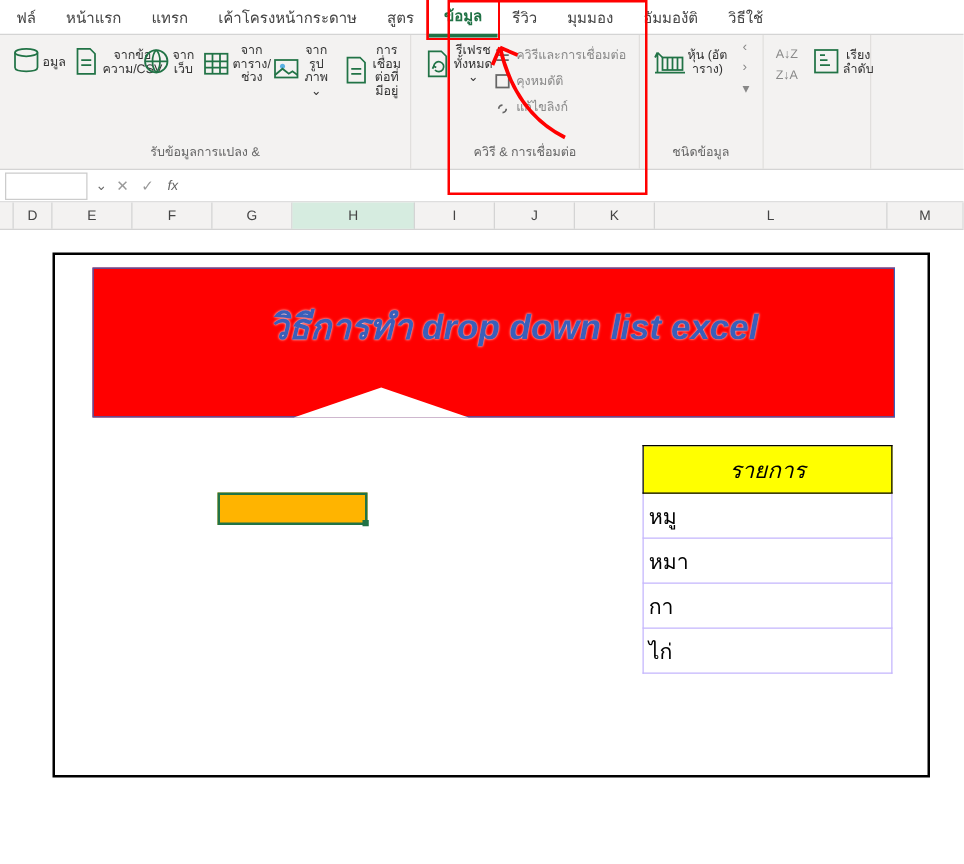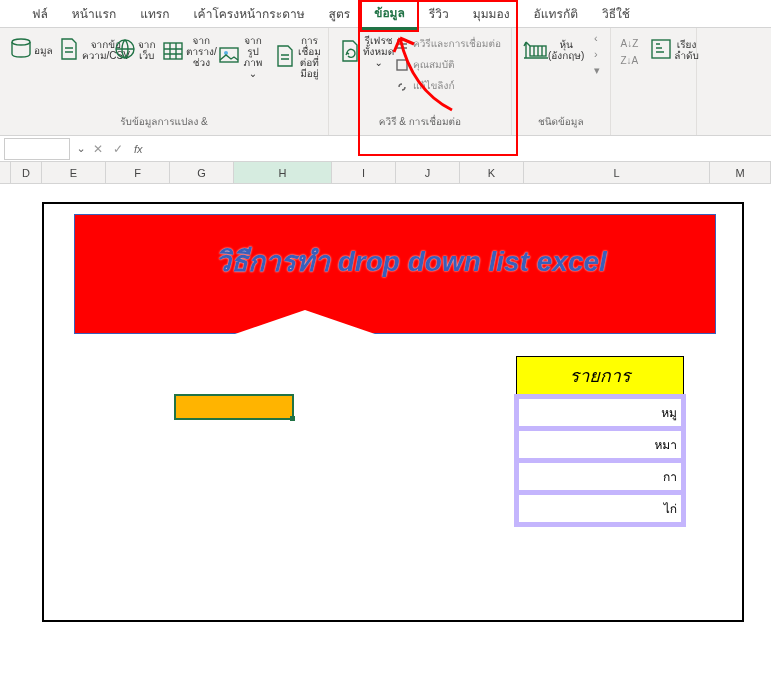--- a/index.html
+++ b/index.html
@@ -1,19 +1,19 @@
 <!DOCTYPE html>
 <html><head>
 <meta charset="utf-8">
 <style>
 * { box-sizing: border-box; margin: 0; padding: 0; }
 body { font-family: 'Segoe UI', Tahoma, sans-serif; font-size: 11px; background: #fff; width: 771px; height: 691px; overflow: hidden; }
 
 
-.tabs { display: flex; align-items: center; height: 28px; border-bottom: 1px solid #d4d4d4; background: #fff; padding-left: 20px; }
+.tabs { display: flex; align-items: center; height: 28px; border-bottom: 1px solid #d4d4d4; background: #fff; padding-left: 1px; }
 .tab { padding: 5px 12px; cursor: pointer; color: #444; font-size: 12px; }
 .tab.active { border-bottom: 3px solid #217346; color: #217346; font-weight: 600; box-shadow: 0 0 0 2px red; }
 
 
 .ribbon { display: flex; height: 108px; background: #f3f2f1; border-bottom: 1px solid #d4d4d4; }
 .group { display: flex; flex-direction: column; align-items: center; border-right: 1px solid #e1dfdd; padding: 4px 6px; }
 .group-items { display: flex; flex: 1; align-items: flex-start; gap: 4px; }
 .group-label { font-size: 10px; color: #666; padding: 2px 0; text-align: left; }
 .rbtn { display: flex; flex-direction: row; align-items: center; justify-content: flex-start; width: 52px; padding: 3px 2px; cursor: pointer; text-align: center; }
 .rbtn .icon { width: 28px; height: 28px; margin-bottom: 2px; display: flex; align-items: center; justify-content: center; }
@@ -40,23 +40,23 @@
 .sheet { position: relative; width: 771px; height: 507px; background: #fff; }
 .page-border { position: absolute; left: 42px; top: 18px; width: 702px; height: 420px; border: 2px solid #000; background: #fff; }
 
 .red-banner { position: absolute; left: 30px; top: 10px; width: 642px; height: 120px; background: #ff0000; border: 1px solid #3a5fba; }
 .banner-text { position: absolute; top: 24px; width: 100%; text-align: center; font-size: 28px; font-weight: 700; color: #3a5fba; text-shadow: 0 0 2px #fff; font-style: italic; padding-left: 32px; }
 .banner-tail { position: absolute; bottom: -1px; left: 160px; width: 0; height: 0; border-left: 70px solid transparent; border-right: 70px solid transparent; border-bottom: 24px solid #fff; }
 
 .orange-cell { position: absolute; left: 130px; top: 190px; width: 120px; height: 26px; background: #ffb400; border: 2px solid #217346; }
 .orange-cell::after { content: ''; position: absolute; right: -3px; bottom: -3px; width: 5px; height: 5px; background: #217346; }
 
-.data-table { position: absolute; left: 470px; top: 152px; width: 172px; border-collapse: collapse; }
+.data-table { position: absolute; left: 470px; top: 152px; width: 200px; border-collapse: collapse; }
 .data-table th { background: #ffff00; border: 1px solid #000; padding: 4px; font-size: 18px; font-weight: 400; font-style: italic; }
-.data-table td { border: 5px solid #c4b5fd; padding: 4px; text-align: right; font-size: 12px; }
+.data-table td { border: 1px solid #c4b5fd; padding: 4px; text-align: left; font-size: 17px; }
 
 
 .anno-box { position: absolute; left: 358px; top: 0; width: 160px; height: 156px; border: 2px solid red; pointer-events: none; }
 .anno-arrow { position: absolute; left: 392px; top: 30px; pointer-events: none; }
 
 
 .svg { stroke: #217346; stroke-width: 1.4; fill: none; }
 .svg-g { stroke: #666; }
 </style>
 </head>
@@ -64,21 +64,21 @@
 
 <div class="tabs">
   <div class="tab">ฟล์</div>
   <div class="tab">หน้าแรก</div>
   <div class="tab">แทรก</div>
   <div class="tab">เค้าโครงหน้ากระดาษ</div>
   <div class="tab">สูตร</div>
   <div class="tab active">ข้อมูล</div>
   <div class="tab">รีวิว</div>
   <div class="tab">มุมมอง</div>
-  <div class="tab">อัแทรกัติ</div>
+  <div class="tab">อัมมองัติ</div>
   <div class="tab">วิธีใช้</div>
 </div>
 
 <div class="anno-box"></div>
 <svg class="anno-arrow" width="80" height="90">
   <path d="M 60 80 Q 20 60 8 8" stroke="red" stroke-width="3" fill="none"></path>
   <path d="M 8 8 L 2 22 M 8 8 L 22 14" stroke="red" stroke-width="3" fill="none"></path>
 </svg>
 
 <div class="ribbon">
@@ -159,21 +159,21 @@
         <div class="small-item">
             <span class="sicon"><svg class="svg svg-g" width="14" height="14">
                 <path d="M2 3h10M2 7h10M2 11h10"></path>
               </svg></span>
             <span>ควิรีและการเชื่อมต่อ</span>
           </div>
         <div class="small-item">
             <span class="sicon"><svg class="svg svg-g" width="14" height="14">
                 <rect x="2" y="2" width="10" height="10"></rect>
               </svg></span>
-            <span>คุณสมบัติ</span>
+            <span>คุงหมดัติ</span>
           </div>
         <div class="small-item">
             <span class="sicon"><svg class="svg svg-g" width="14" height="14">
                 <path d="M4 8a3 3 0 0 1 3-3h0M10 8a3 3 0 0 1-3 3"></path>
               </svg></span>
             <span>แก้ไขลิงก์</span>
           </div>
       </div>
     </div>
     <div class="group-label">ควิรี &amp; การเชื่อมต่อ</div>
@@ -182,21 +182,21 @@
   <div class="group">
     <div class="group-items">
       <div class="rbtn wide">
         <div class="icon">
             <svg class="svg" width="32" height="26">
               <path d="M4 22h24M6 6v16M6 6l4 4M6 6l-2 4"></path>
               <rect x="10" y="10" width="16" height="10"></rect>
               <path d="M14 10v10M18 10v10M22 10v10"></path>
             </svg>
           </div>
-        <div class="lbl">หุ้น (อังกฤษ)</div>
+        <div class="lbl">หุ้น (อัตาราง)</div>
       </div>
       <div style="display:flex;flex-direction:column;justify-content:center;gap:4px;padding:0 4px">
         <span style="color:#888">‹</span>
         <span style="color:#888">›</span>
         <span style="color:#888">▾</span>
       </div>
     </div>
     <div class="group-label">ชนิดข้อมูล</div>
   </div>
 

